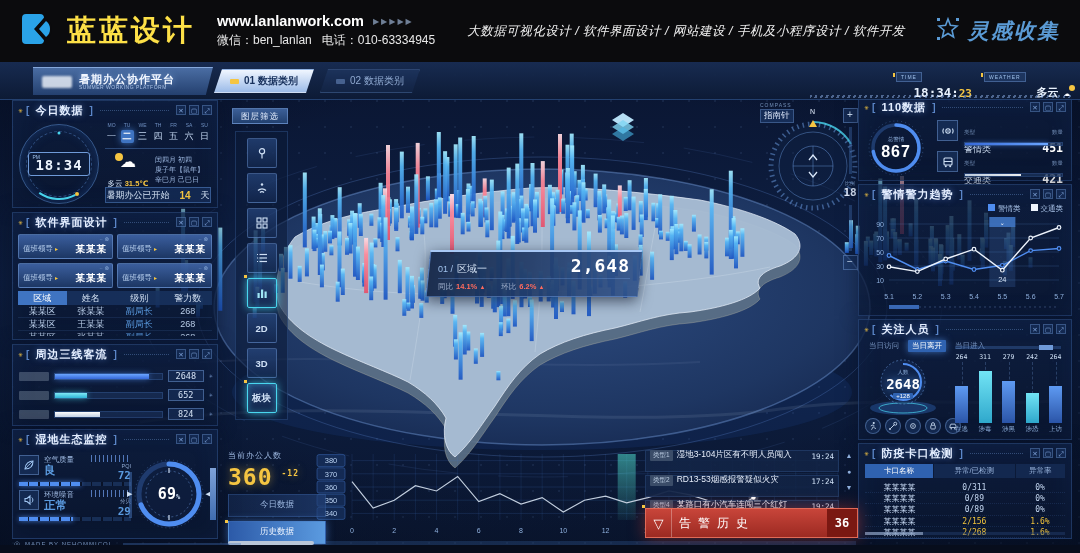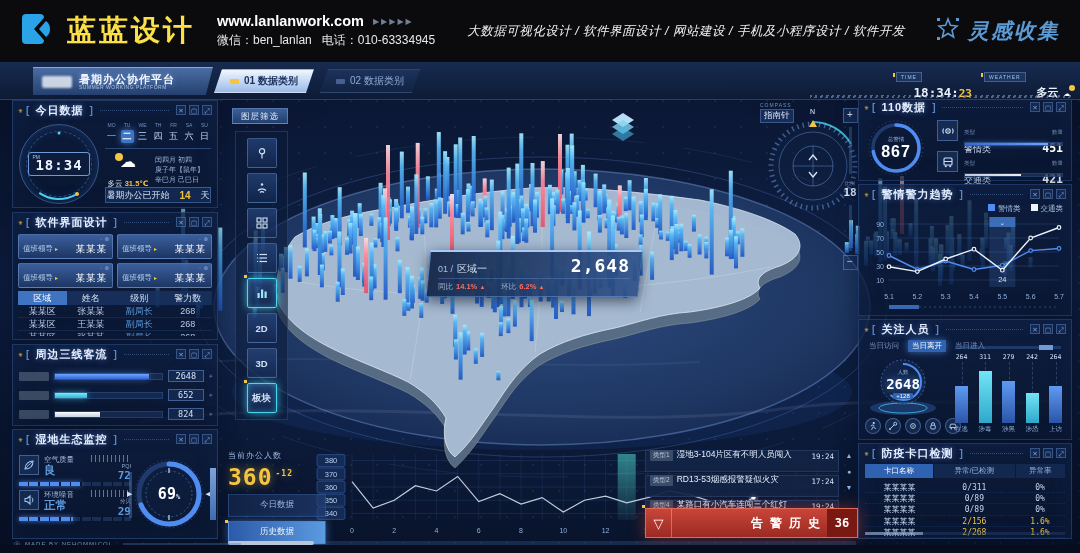--- a/index.html
+++ b/index.html
@@ -86,21 +86,21 @@
 .lunar{position:absolute;left:142px;top:54px;right:3px;font-size:7px;color:#9db8e0;line-height:10px;white-space:nowrap}
 .notice{position:absolute;left:92px;right:6px;top:86px;height:16px;border:1px solid rgba(90,140,210,.5);background:rgba(30,62,115,.45);display:flex;align-items:center;justify-content:center;font-size:9px;color:#d5e3f5;gap:10px;white-space:nowrap}
 .notice b{color:#f5c542;font-size:10px}
 
 
 .cards{position:absolute;left:5px;right:5px;top:21px;display:grid;grid-template-columns:1fr 1fr;gap:4px}
 .dcard{height:25px;background:linear-gradient(180deg,rgba(64,102,168,.9),rgba(30,58,105,.9));border:1px solid rgba(120,160,220,.5);border-radius:2px;position:relative;padding:2px 4px;cursor:pointer}
 .dcard .role{font-size:7.5px;color:#bcd4f2}
 .dcard .arr{font-style:normal;color:#f5c542;font-size:6px;margin-left:2px}
 .dcard .mini{position:absolute;right:3px;top:1px;font-size:5.5px;color:#8fb0dd}
-.dcard .nm{position:absolute;right:5px;bottom:2px;font-size:9.5px;font-weight:normal;color:#fff;letter-spacing:1px}
+.dcard .nm{position:absolute;right:5px;bottom:2px;font-size:9.5px;font-weight:bold;color:#fff;letter-spacing:1px}
 .dtable{position:absolute;left:5px;right:5px;top:78px;bottom:3px;font-size:9px;overflow:hidden}
 .dth{display:flex;height:14px;line-height:14px;text-align:center;color:#d5e3f5;background:rgba(25,50,95,.85)}
 .dth span{flex:1}
 .dth span:first-child{background:#3f74c2;color:#fff}
 .dtr{display:flex;height:12.8px;line-height:12.8px;text-align:center;color:#b9cde8;border-bottom:1px solid rgba(70,115,185,.18);cursor:pointer}
 .dtr span{flex:1}
 .dtr .lv{color:#5b9be0}
 
 
 .frow{position:absolute;left:6px;right:4px;height:14px;display:flex;align-items:center;gap:5px}
@@ -231,40 +231,40 @@
 .crow span:nth-child(2){flex:1.3}
 .crow span:nth-child(3){flex:.8}
 .crow.warn span:nth-child(2),.crow.warn span:nth-child(3){color:#f0c33c}
 .cscroll-track{position:absolute;left:6px;right:6px;bottom:3px;height:3px;background:rgba(40,70,120,.4)}
 .cscroll{position:absolute;left:0;width:58px;height:3px;background:rgba(160,180,210,.6)}
 
 
 #p-office{position:absolute;left:228px;top:388px;width:100px;height:88px;z-index:3}
 .olab{font-size:8px;color:#9db8e0;letter-spacing:1px}
 .oval{font-size:23px;font-weight:bold;color:#f5c542;font-family:"DejaVu Sans Mono",monospace;letter-spacing:1px;line-height:25px;text-shadow:0 0 8px rgba(245,197,66,.5)}
-.odel{font-size:8px;vertical-align:super;margin-left:3px}
+.odel{font-size:8px;vertical-align:super;margin-left:9px}
 .obtn{width:98px;height:23px;margin-top:4px;font-size:8.5px;display:flex;align-items:center;justify-content:center;color:#9db8e0;background:linear-gradient(90deg,rgba(35,65,120,.3),rgba(35,65,120,.65));border:1px solid rgba(70,115,185,.3);cursor:pointer;position:relative}
 .obtn.on{background:linear-gradient(90deg,#2c5aa8,#5b9be0);color:#eef5ff;box-shadow:0 0 9px rgba(80,140,230,.55)}
 .obtn.on::before{content:'';position:absolute;left:-4px;top:-2px;width:3px;height:3px;background:#f5c542}
 #office-chart{position:absolute;left:316px;top:386px;z-index:2}
 .hscroll-track{position:absolute;left:228px;top:479px;width:628px;height:4px;background:rgba(40,70,120,.45);z-index:2}
 .hscroll{position:absolute;left:228px;top:479px;width:86px;height:4px;background:#b9c6d8;border-radius:2px;z-index:3;cursor:grab}
 
 
 #alerts{position:absolute;left:645px;top:388px;width:194px;z-index:4}
 .arow{display:flex;align-items:flex-end;height:16px;margin-bottom:3px;background:linear-gradient(90deg,rgba(18,36,70,.96),rgba(18,36,70,.8));border:1px solid rgba(70,115,185,.25);padding:10px 4px;gap:4px;cursor:pointer}
 .atag{font-size:6.5px;color:#b9cadf;background:#3a4c68;padding:1px 3px;border-radius:1px;flex:none}
 .atext{font-size:8.5px;color:#e6eefb;white-space:nowrap;overflow:hidden;flex:1}
 .atime{font-size:7.5px;color:#cfe0f5;font-family:"DejaVu Sans Mono",monospace;flex:none}
 #a-arrows{position:absolute;left:843px;top:390px;z-index:4;display:flex;flex-direction:column;gap:9px;color:#8fb0dd;font-size:7px;text-align:center;width:12px}
 #a-arrows span{cursor:pointer}
 #alarm-bar{position:absolute;left:645px;top:446px;width:213px;height:30px;z-index:4;display:flex;align-items:center;background:linear-gradient(180deg,#c8453a,#9c2a22);border:1px solid #e06a58;box-shadow:0 0 16px rgba(200,60,45,.5);cursor:pointer}
 #alarm-bar::before{content:'';position:absolute;left:-4px;top:-4px;width:3px;height:3px;background:#f5c542}
 .ab-ic{width:26px;height:100%;display:flex;align-items:center;justify-content:center;border-right:1px solid rgba(255,255,255,.3);color:#fff;font-size:13px;font-weight:bold}
-.ab-tx{flex:1;text-align:right;font-size:12px;font-weight:bold;color:#fff;letter-spacing:7px;text-indent:7px}
+.ab-tx{flex:1;text-align:left;font-size:12px;font-weight:normal;color:#fff;letter-spacing:7px;text-indent:7px}
 .ab-badge{width:30px;height:100%;background:#7a1812;color:#fff;font-weight:bold;font-size:12px;display:flex;align-items:center;justify-content:center;font-family:"DejaVu Sans Mono",monospace}
 
 
 svg text{user-select:none}
 </style>
 </head>
 <body>
 
 <div class="stage">
 

